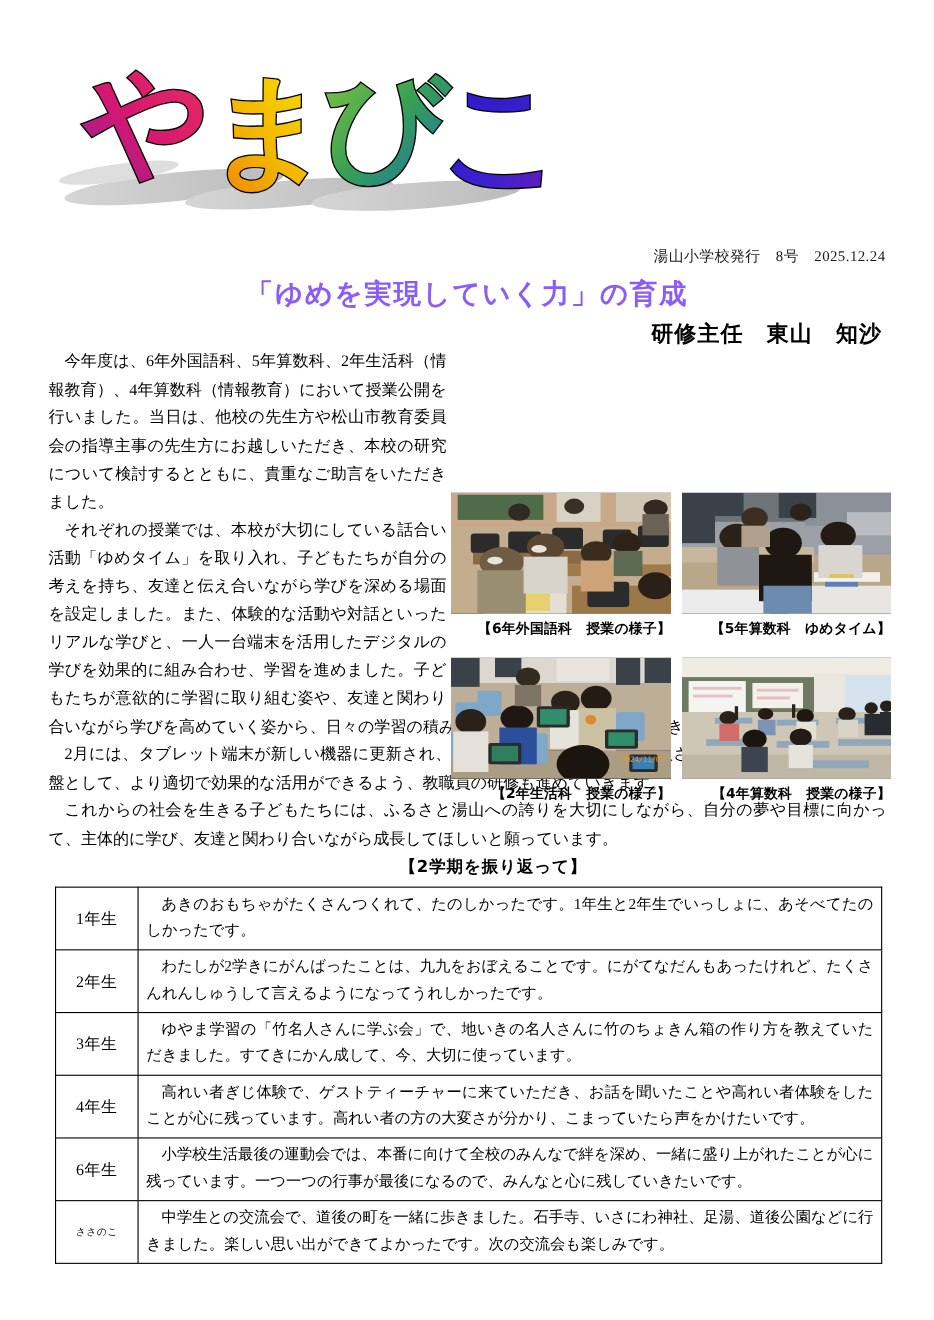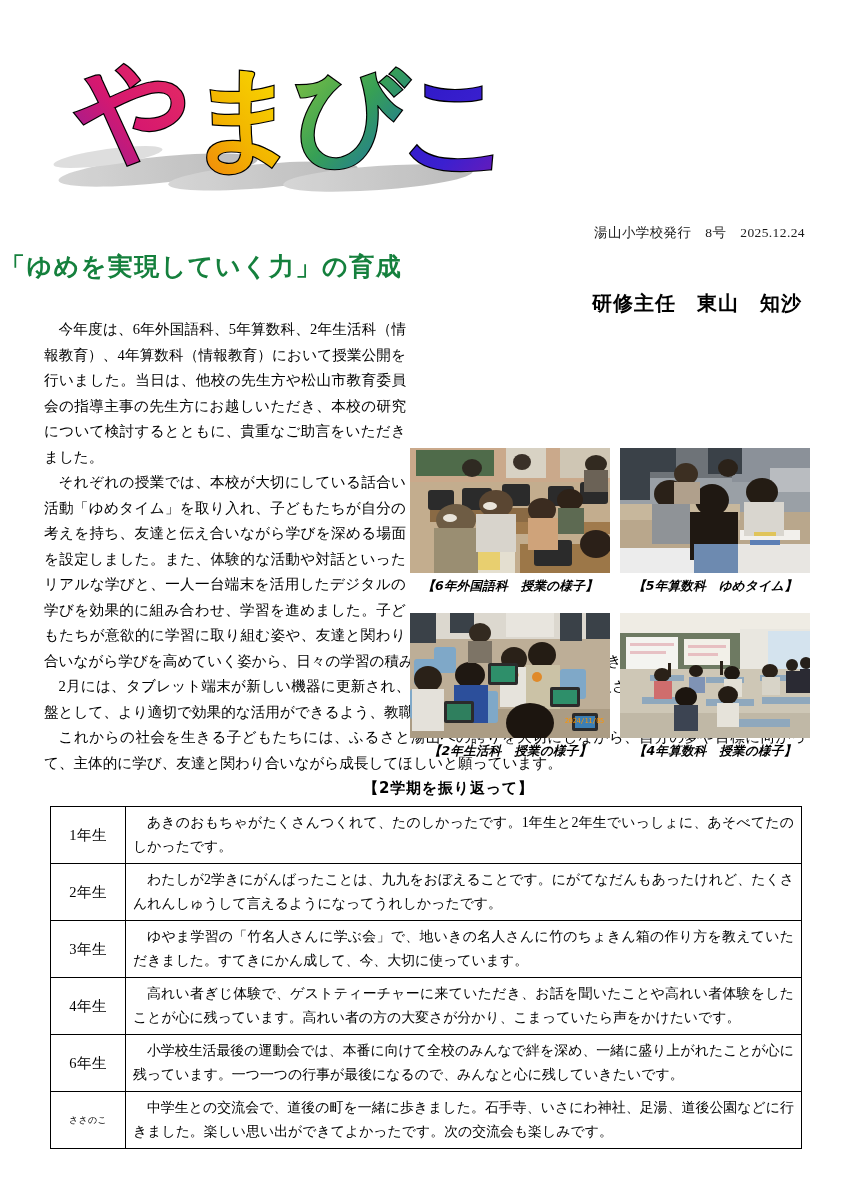--- a/index.html
+++ b/index.html
@@ -48,25 +48,26 @@
     white-space: pre;
     color: #1a1a1a;
   }
 
   
   .headline {
     position: absolute;
     left: 0;
     right: 0;
     top: 250px;
+    text-align: center;
     font-family: "DejaVu Sans", "Liberation Sans", sans-serif;
     font-weight: bold;
     font-size: 25px;
     letter-spacing: 1.5px;
-    color: #15803d;
+    color: #8b5cf6;
   }
 
   
   .byline {
     position: absolute;
     right: 47px;
     top: 290px;
     font-family: "DejaVu Sans", "Liberation Sans", sans-serif;
     font-weight: bold;
     font-size: 20px;
@@ -107,34 +108,33 @@
     display: flex;
     gap: 10px;
     align-items: flex-start;
   }
   .photo-cell { display: block; }
   .photo-cell.wide { width: 200px; }
   .photo-cell.narrow { width: 190px; }
   .photo-frame {
     position: relative;
     width: 100%;
-    height: 125px;
+    height: 110px;
     overflow: hidden;
     background: #0f172a;
   }
   .photo-frame svg { display: block; width: 100%; height: 100%; }
   .caption {
     margin-top: 5px;
-    text-align: center;
+    text-align: right;
     font-family: "DejaVu Sans", "Liberation Sans", sans-serif;
     font-size: 12.6px;
     font-weight: bold;
     letter-spacing: 0.2px;
     white-space: nowrap;
-    font-style: italic;
   }
   .photo-row-gap { height: 18px; }
   .ts {
     position: absolute;
     right: 6px;
     bottom: 13px;
     font-family: "DejaVu Sans Mono", "Liberation Mono", monospace;
     font-size: 7px;
     color: #ff9500;
     letter-spacing: -0.3px;

